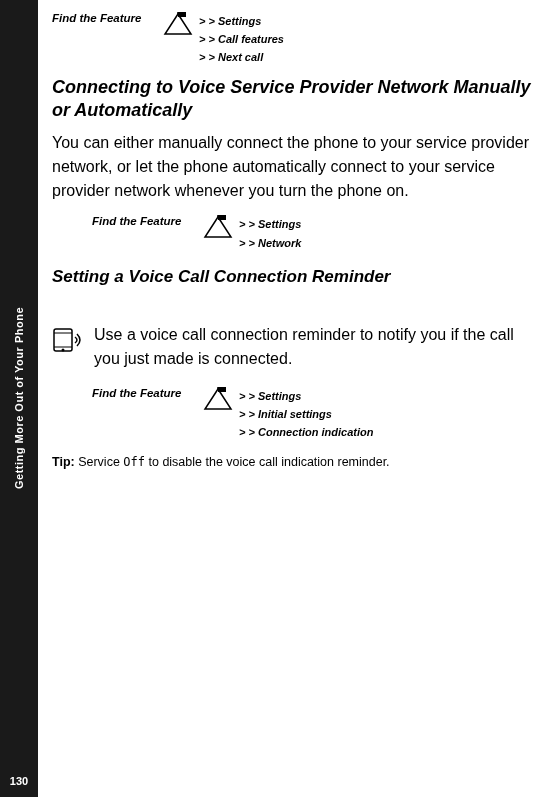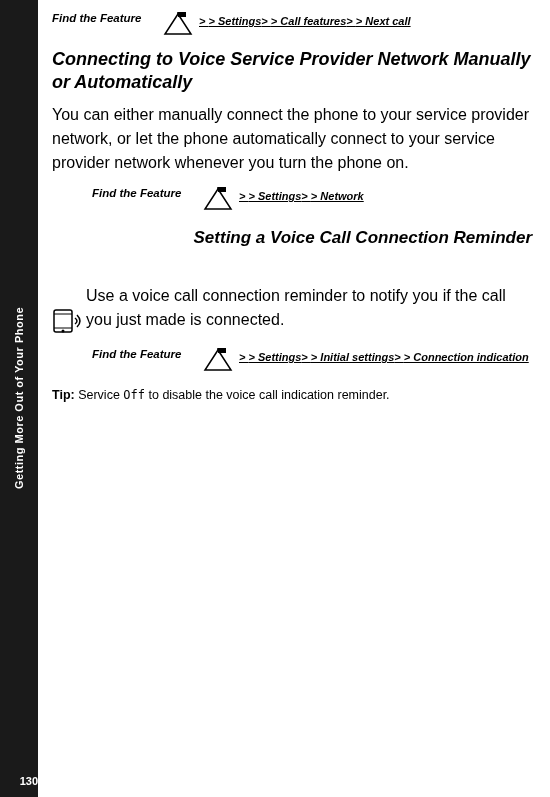--- a/index.html
+++ b/index.html
@@ -41,21 +41,21 @@
       transform: rotate(180deg);
       white-space: nowrap;
       letter-spacing: 0.5px;
     }
 
     .page-number {
       position: absolute;
       bottom: 10px;
       left: 0;
       right: 0;
-      text-align: right;
+      text-align: center;
       color: #fff;
       font-size: 11px;
       font-weight: bold;
     }
 
     
     .main-content {
       flex: 1;
       padding: 12px 18px 20px 14px;
       overflow: hidden;
@@ -90,35 +90,34 @@
       margin-top: 4px;
     }
 
     .section-title-small {
       font-size: 17px;
       font-weight: bold;
       font-style: italic;
       line-height: 1.25;
       margin-bottom: 8px;
       margin-top: 6px;
-      text-align: right;
     }
 
     
     .body-text {
       font-size: 16px;
       line-height: 1.5;
       margin-bottom: 12px;
     }
 
     
     .tip-row {
       display: flex;
-      align-items: flex-end;
-      gap: 0;
+      align-items: flex-start;
+      gap: 8px;
       margin-bottom: 10px;
       margin-top: 36px;
     }
 
     .phone-icon-small {
       width: 34px;
       height: 34px;
       flex-shrink: 0;
     }
 
@@ -135,25 +134,25 @@
 
     .ff-title-text {
       font-size: 11.5px;
       font-weight: bold;
       font-style: italic;
       min-width: 105px;
     }
 
     .ff-paths-col {
       display: flex;
+      flex-direction: column;
       font-size: 11px;
       font-weight: bold;
       font-style: italic;
       line-height: 1.65;
-      text-decoration: underline;
     }
 
     .ff-paths-col span {
       display: block;
     }
   </style>
 </head>
 <body>
 
 <div class="page-wrapper">

